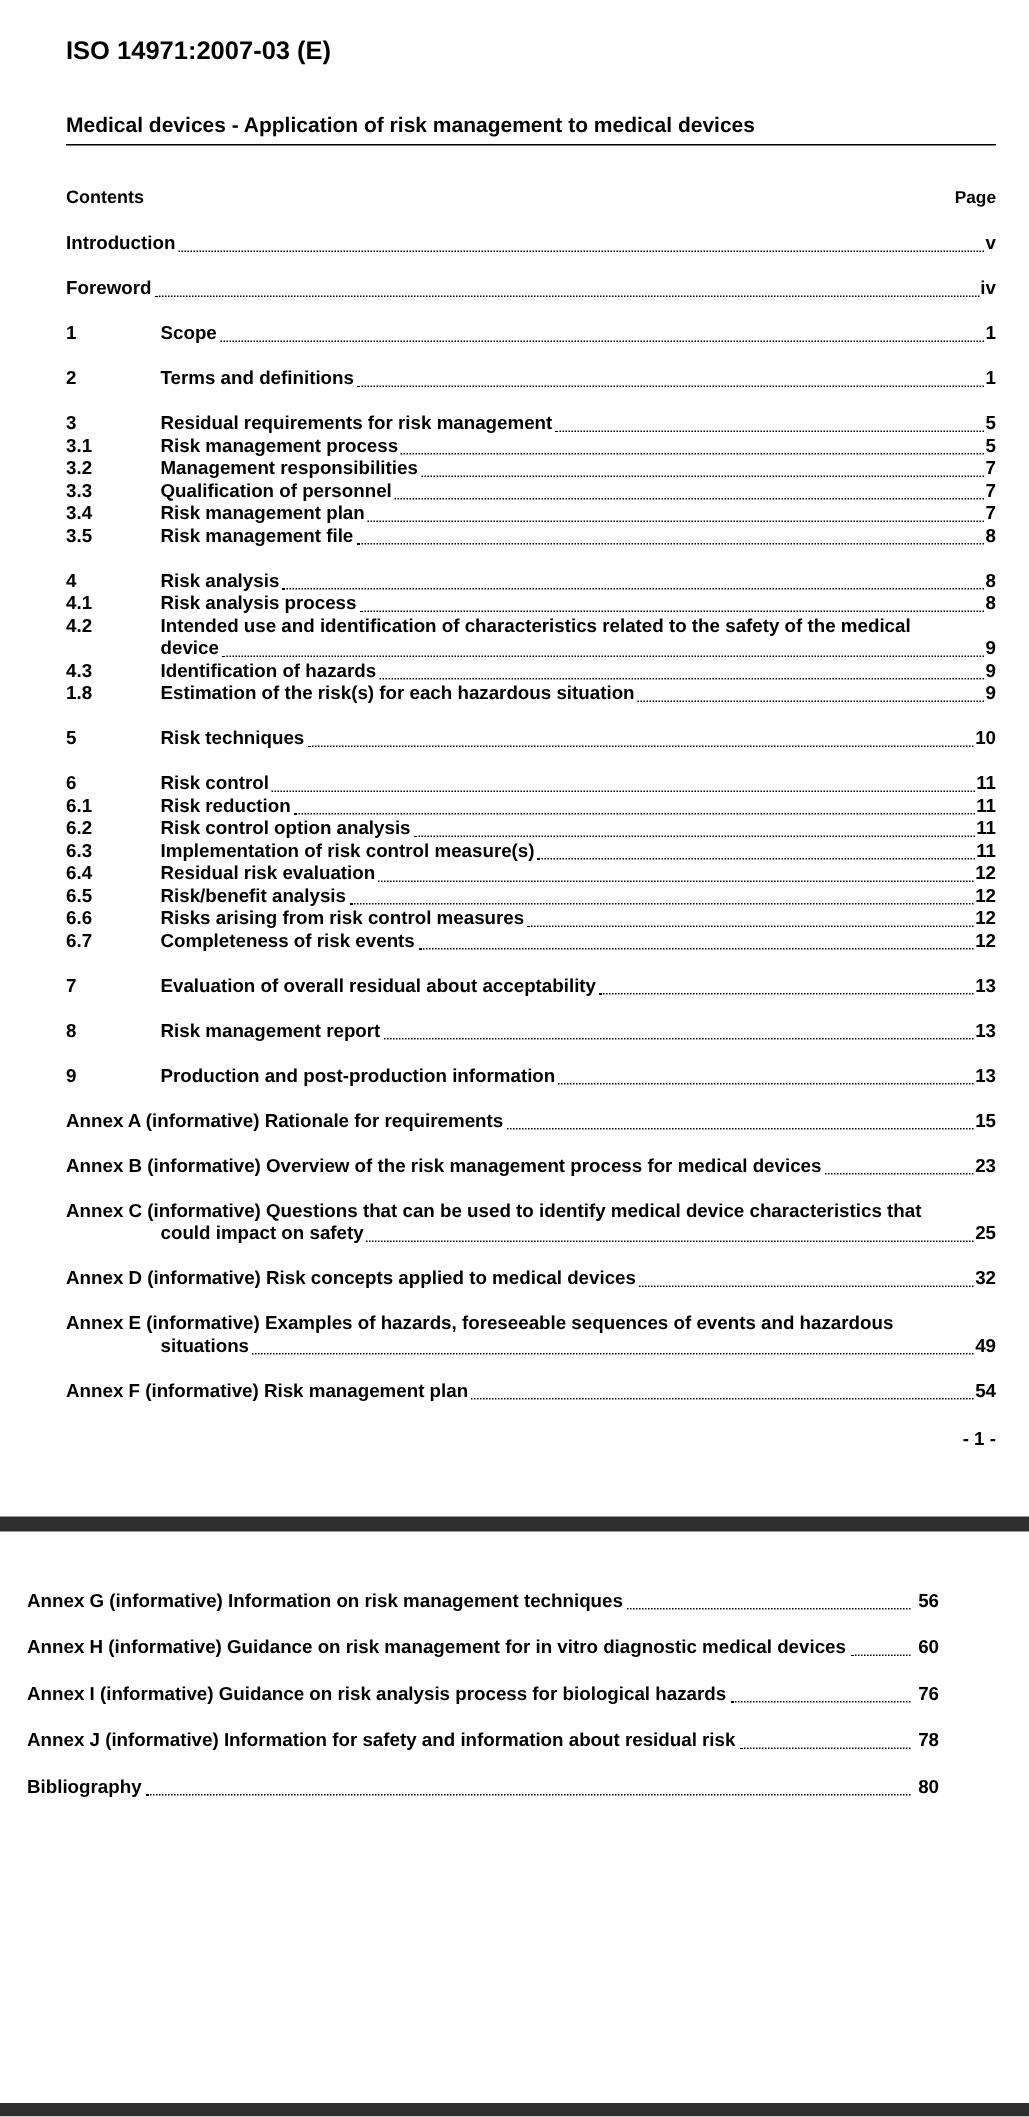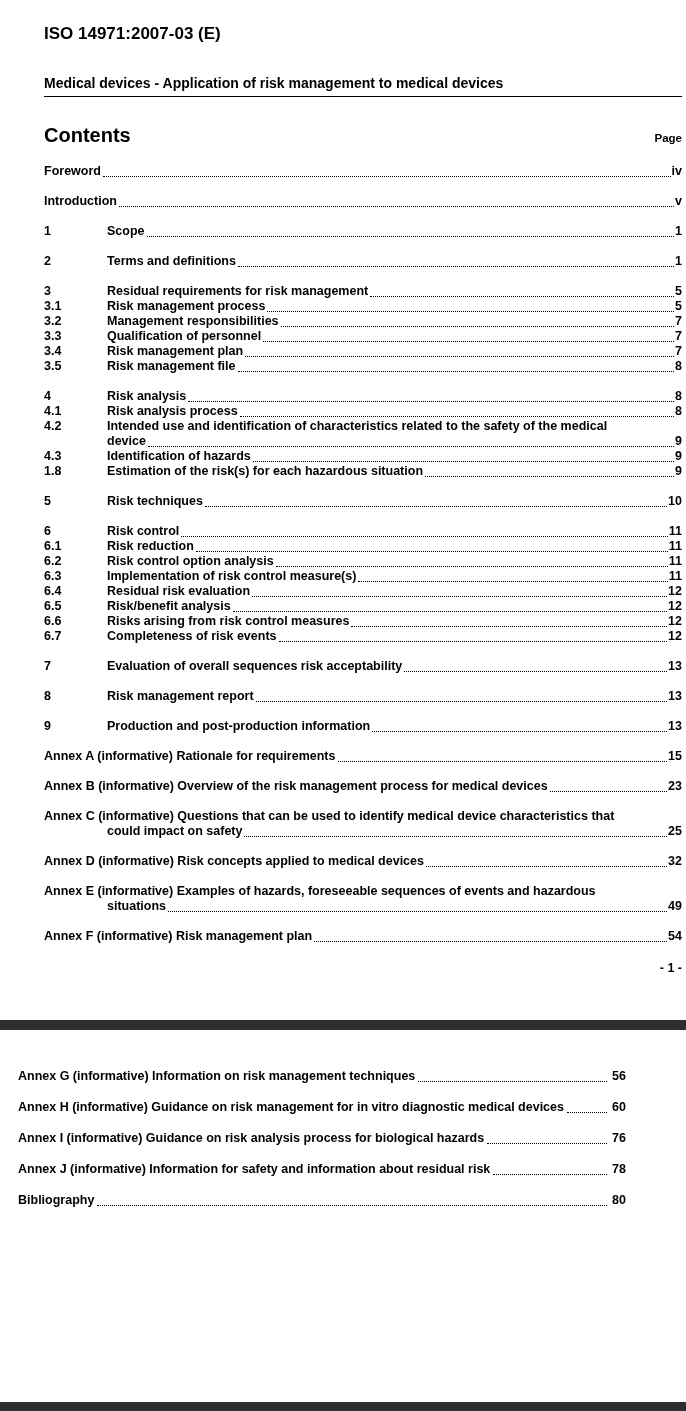--- a/index.html
+++ b/index.html
@@ -1,28 +1,28 @@
 <!DOCTYPE html>
 <html><head>
 <meta charset="utf-8">
 <style>
   html,body { margin:0; padding:0; }
   body {
     width:686px; height:1411px; position:relative; overflow:hidden;
     background:#ffffff; color:#000;
     font-family:"Liberation Sans", sans-serif; font-weight:bold;
   }
-  .page1 { padding:24px 4px 0 44px; }
+  .page1 { padding:24px 22px 0 44px; }
   .doc-code { font-size:17px; line-height:20px; margin:0; }
   .doc-title {
     margin-top:31px; font-size:14px; line-height:16px;
     border-bottom:1.5px solid #000; padding-bottom:5px;
   }
   .contents-row { margin-top:27px; display:flex; justify-content:space-between; align-items:baseline; }
-  .contents-heading { font-size:20px; }
+  .contents-heading { font-size:12px; }
   .page-col-label { font-size:11.5px; }
   .toc { font-size:12.5px; line-height:15px; }
   .toc1 { margin-top:17px; }
   .toc-row { display:flex; }
   .toc1 .toc-row.gap { margin-top:15px; }
   .num { width:63px; flex:none; }
   .entry-body { flex:1; min-width:0; }
   .line { display:flex; align-items:flex-end; }
   .t { white-space:nowrap; }
   .leader { flex:1 1 auto; min-width:5px; border-bottom:1.3px dotted #000; margin:0 0 2.5px 2px; }
@@ -42,32 +42,32 @@
   <h1 class="doc-code">ISO 14971:2007-03 (E)</h1>
   <div class="doc-title">Medical devices - Application of risk management to medical devices</div>
   <div class="contents-row">
     <span class="contents-heading">Contents</span>
     <span class="page-col-label">Page</span>
   </div>
   <div class="toc toc1" id="toc1">
       <div class="toc-row gap full">
         <div class="entry-body">
           <div class="line">
+            <span class="t">Introduction</span>
+            <span class="leader"></span>
+            <span class="pg">v</span>
+          </div>
+        </div>
+      </div>
+      <div class="toc-row gap full">
+        <div class="entry-body">
+          <div class="line">
             <span class="t">Foreword</span>
             <span class="leader"></span>
             <span class="pg">iv</span>
-          </div>
-        </div>
-      </div>
-      <div class="toc-row gap full">
-        <div class="entry-body">
-          <div class="line">
-            <span class="t">Introduction</span>
-            <span class="leader"></span>
-            <span class="pg">v</span>
           </div>
         </div>
       </div>
       <div class="toc-row gap">
         <span class="num">1</span>
         <div class="entry-body">
           <div class="line">
             <span class="t">Scope</span>
             <span class="leader"></span>
             <span class="pg">1</span>
@@ -284,21 +284,21 @@
             <span class="t">Completeness of risk events</span>
             <span class="leader"></span>
             <span class="pg">12</span>
           </div>
         </div>
       </div>
       <div class="toc-row gap">
         <span class="num">7</span>
         <div class="entry-body">
           <div class="line">
-            <span class="t">Evaluation of overall sequences risk acceptability</span>
+            <span class="t">Evaluation of overall residual about acceptability</span>
             <span class="leader"></span>
             <span class="pg">13</span>
           </div>
         </div>
       </div>
       <div class="toc-row gap">
         <span class="num">8</span>
         <div class="entry-body">
           <div class="line">
             <span class="t">Risk management report</span>

